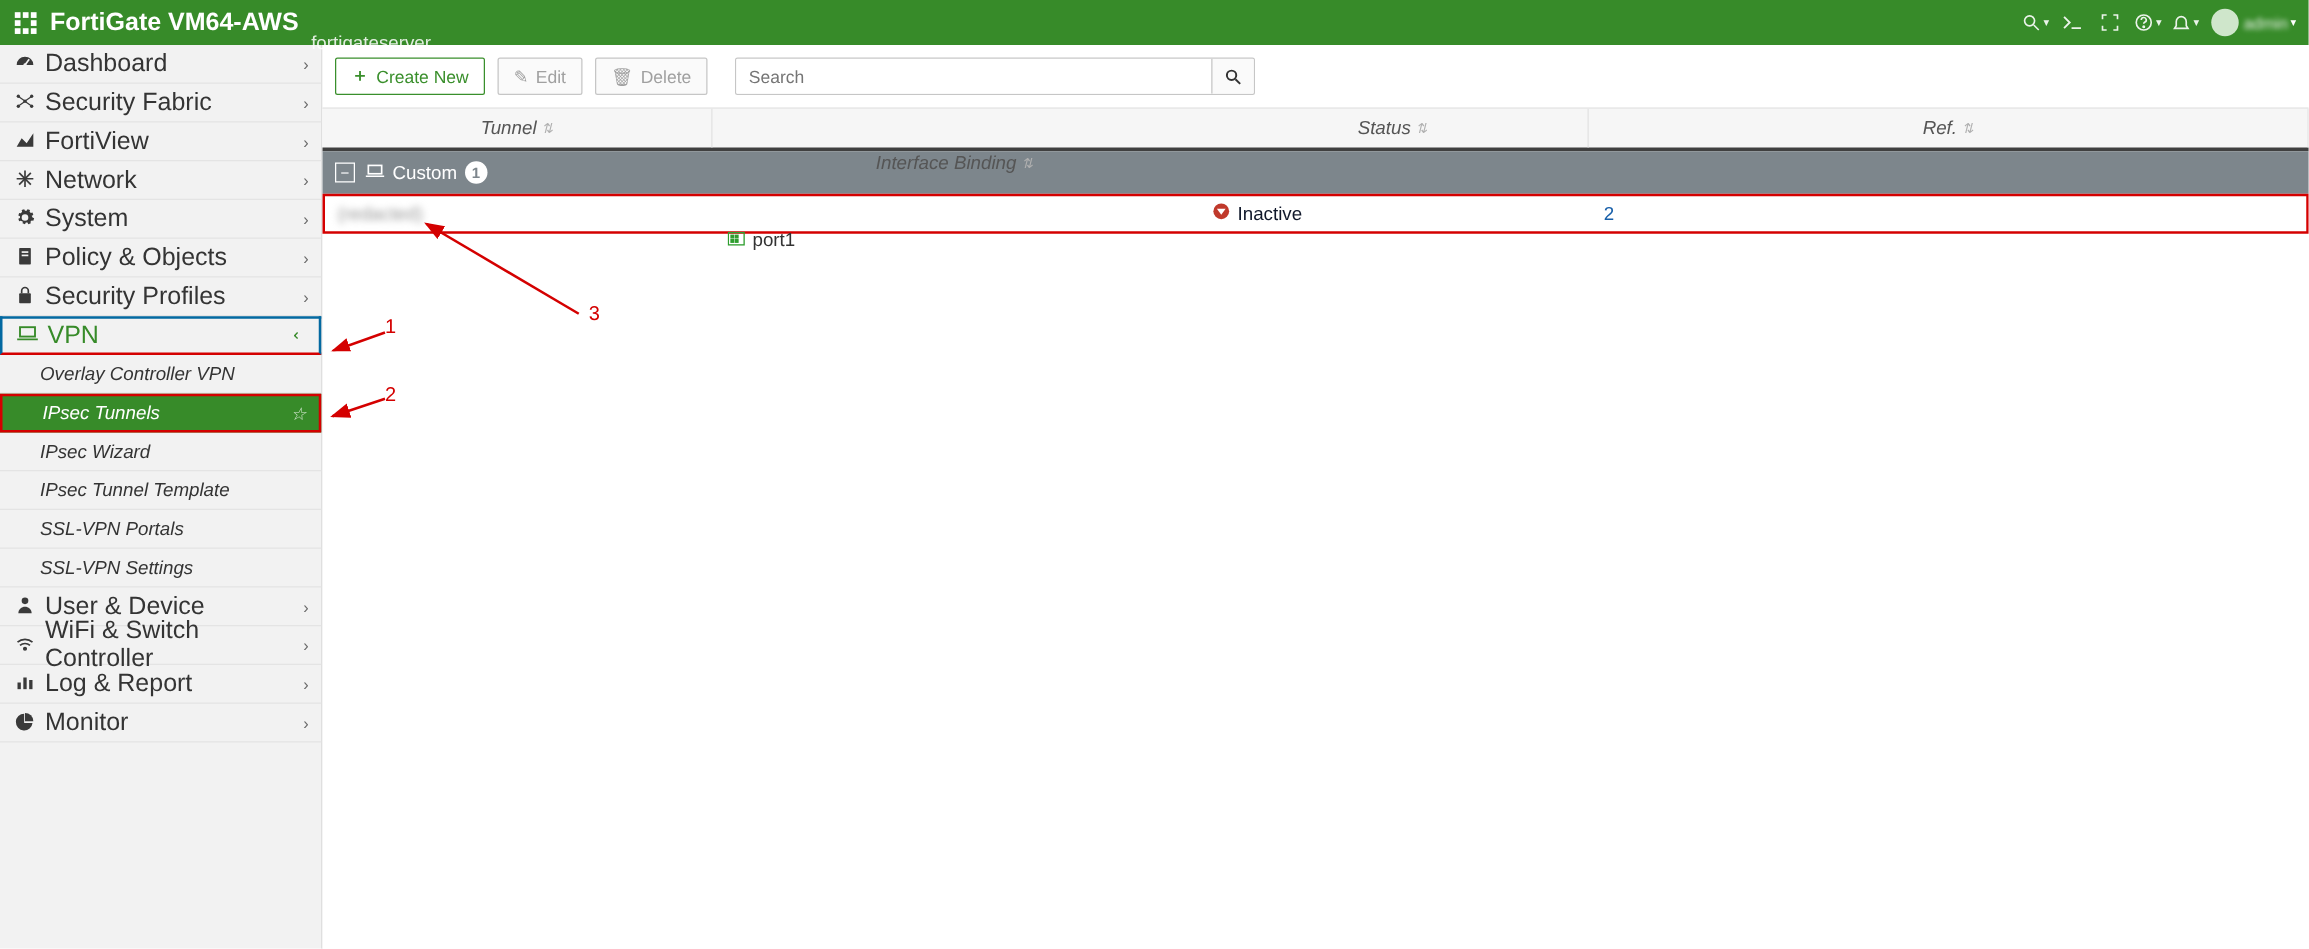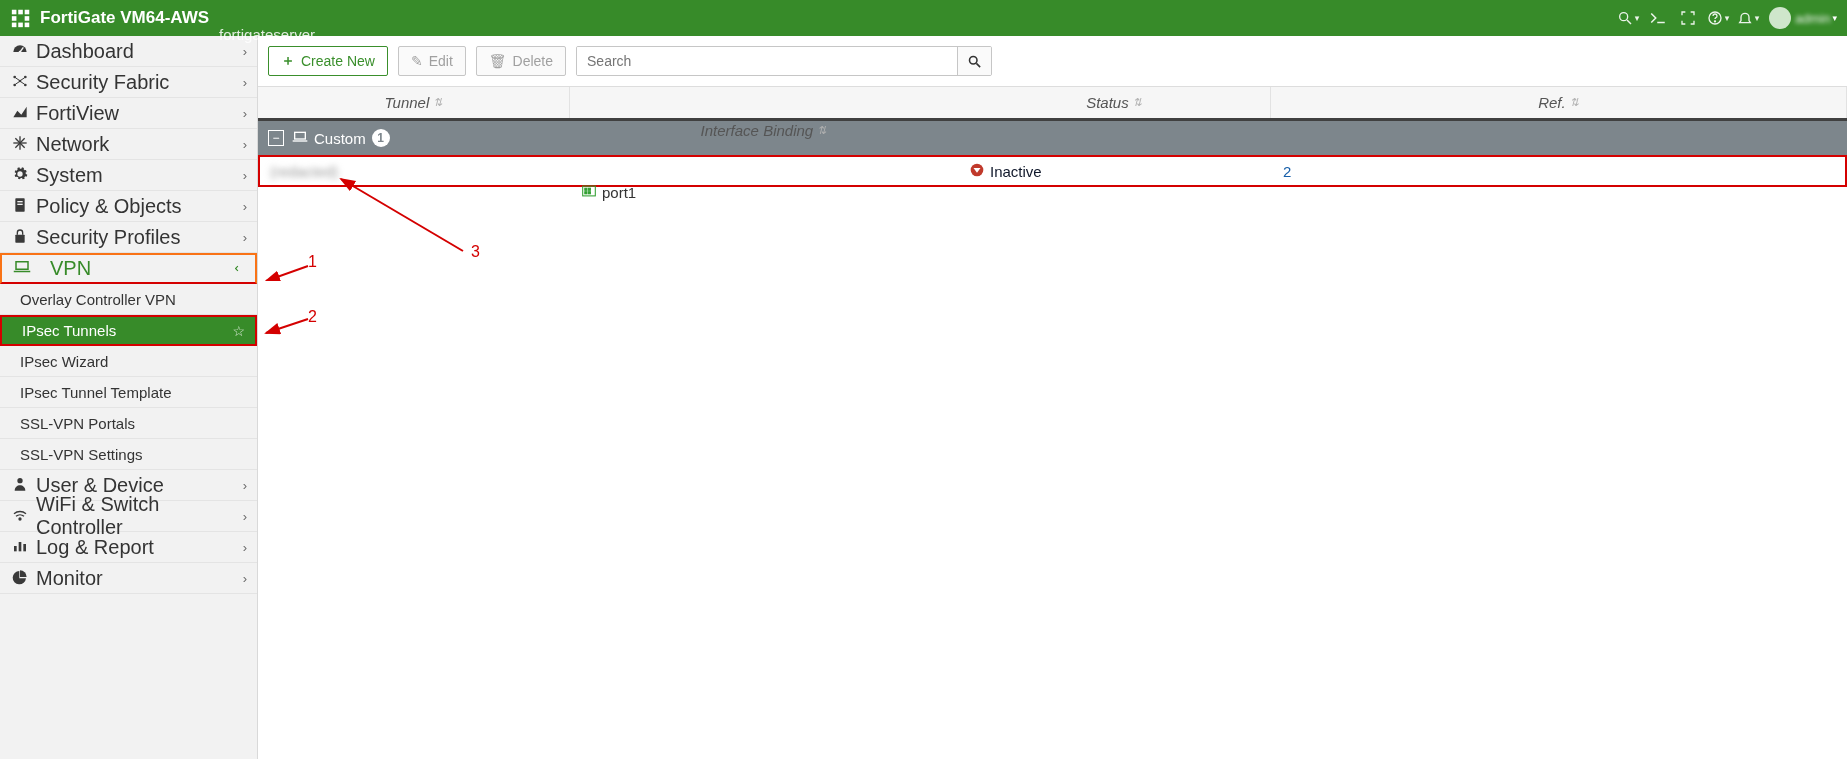--- a/index.html
+++ b/index.html
@@ -1,58 +1,58 @@
 <!DOCTYPE html>
 <html><head>
 <meta charset="utf-8">
 <style>
   * { box-sizing: border-box; margin: 0; padding: 0; }
   body { font-family: -apple-system, "Segoe UI", "Helvetica Neue", Arial, sans-serif; font-size: 14px; color: #333; background: #fff; width: 1847px; }
 
   
   .topbar { height: 36px; background: #378b29; color: #fff; display: flex; align-items: center; padding: 0 10px; }
   .topbar .logo { width: 22px; height: 22px; margin-right: 8px; display: inline-flex; align-items: center; justify-content: center; }
-  .topbar .brand { font-weight: 600; font-size: 17px; margin-right: 10px; }
+  .topbar .brand { font-weight: 600; font-size: 20px; margin-right: 10px; }
   .topbar .hostname { font-size: 15px; opacity: 0.85; margin-top: 32px; }
   .topbar .spacer { flex: 1; }
   .topbar .tbicon { width: 30px; height: 30px; display: inline-flex; align-items: center; justify-content: center; cursor: pointer; opacity: 0.9; }
   .topbar .caret { font-size: 9px; margin-left: 2px; }
   .topbar .avatar { width: 22px; height: 22px; border-radius: 50%; background: #cfe6cb; margin-left: 6px; margin-right: 4px; }
   .topbar .username { font-size: 13px; opacity: 0.9; filter: blur(2px); }
 
   
   .shell { display: flex; }
   .sidebar { width: 258px; background: #f2f2f2; border-right: 1px solid #d9d9d9; min-height: 723px; }
   .content { flex: 1; background: #fff; }
 
   
   .nav-item { display: flex; align-items: center; height: 31px; padding: 0 10px; cursor: pointer; color: #343434; border-bottom: 1px solid #e4e4e4; }
   .nav-item .nicon { width: 20px; text-align: center; margin-right: 6px; color: #3a3a3a; }
   .nav-item .nlabel { flex: 1; font-size: 20px; }
   .nav-item .chev { color: #6b6b6b; font-size: 13px; }
 
-  .nav-item.active-parent { color: #378b29; border: 2px solid #f97316; border-bottom: 2px solid #d40000; gap: 12px; }
+  .nav-item.active-parent { color: #378b29; border: 2px solid #0369a1; border-bottom: 2px solid #d40000; }
   .nav-item.active-parent .nicon, .nav-item.active-parent .chev { color: #378b29; }
   .nav-item.active-parent .chev.open { transform: rotate(90deg); }
 
-  .nav-sub { display: flex; align-items: center; height: 31px; padding: 0 10px 0 20px; cursor: pointer; color: #343434; font-size: 15px; border-bottom: 1px solid #e4e4e4; }
+  .nav-sub { display: flex; align-items: center; height: 31px; padding: 0 10px 0 32px; cursor: pointer; color: #343434; font-size: 15px; border-bottom: 1px solid #e4e4e4; font-style: italic; }
   .nav-sub .nlabel { flex: 1; }
 
   .nav-sub.selected { background: #378b29; color: #fff; border: 2px solid #d40000; }
   .nav-sub.selected .star { color: #fff; opacity: 0.8; }
   .star { font-size: 14px; color: #888; }
 
   
   .toolbar { display: flex; align-items: center; gap: 10px; padding: 10px 10px; }
   .btn { height: 30px; padding: 0 12px; display: inline-flex; align-items: center; border: 1px solid #c6c6c6; background: #fafafa; border-radius: 2px; cursor: pointer; font-size: 14px; color: #555; }
   .btn .bicon { margin-right: 6px; }
   .btn.disabled { color: #a0a0a0; cursor: default; }
   .btn.create { border-color: #3a8f2c; color: #3a8f2c; background: #fff; font-weight: 500; }
   .btn.create .bicon { color: #3a8f2c; font-weight: bold; }
-  .searchbox { display: inline-flex; align-items: center; border: 1px solid #c6c6c6; border-radius: 2px; height: 30px; overflow: hidden; }
+  .searchbox { display: inline-flex; align-items: center; border: 1px solid #c6c6c6; border-radius: 2px; height: 30px; overflow: hidden; margin-left: 12px; }
   .searchbox input { border: none; outline: none; height: 28px; padding: 0 10px; width: 380px; font-size: 14px; }
   .searchbox .sbtn { width: 34px; height: 28px; border-left: 1px solid #c6c6c6; display: inline-flex; align-items: center; justify-content: center; cursor: pointer; background: #fafafa; }
 
   
   .grid { border-top: 1px solid #ddd; }
   .ghead { display: flex; background: #f6f6f6; border-bottom: 3px solid #404040; height: 34px; font-style: italic; }
   .gh { display: flex; align-items: center; justify-content: center; color: #555; font-size: 15px; border-right: 1px solid #e2e2e2; }
   .gh .sort { color: #b0b0b0; margin-left: 4px; font-size: 11px; }
   .c-tunnel { width: 312px; }
   .c-ifb { width: 388px; margin-top: 43px; }

